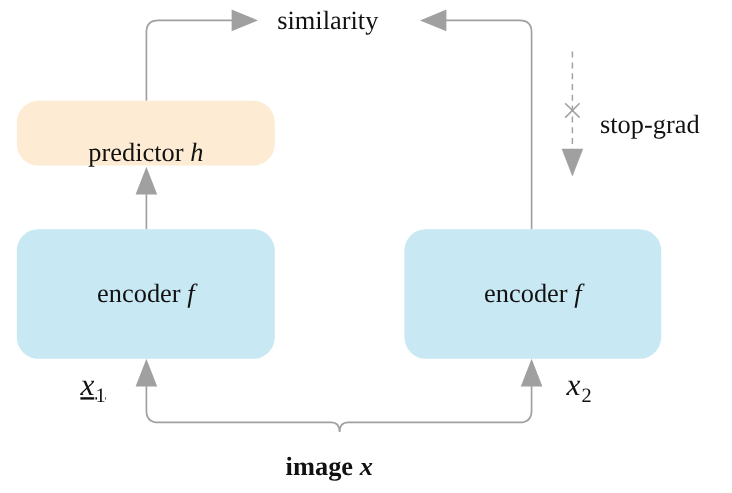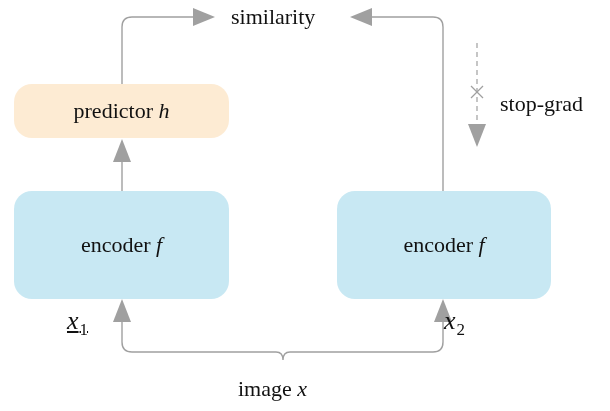--- a/index.html
+++ b/index.html
@@ -39,21 +39,21 @@
 
   <path d="M122,310 L122,342 Q122,352 132,352 L276,352 Q283,352 283,360 Q283,352 290,352 L433,352 Q443,352 443,342 L443,310" fill="none" stroke="#A0A0A0" stroke-width="1.4"></path>
   <path d="M113,322 L122,299 L131,322 z" fill="#A0A0A0"></path>
   <path d="M434,322 L443,299 L452,322 z" fill="#A0A0A0"></path>
 </svg>
 
 <div class="lbl" style="left:231px; top:6px;">
   <span>similarity</span>
 </div>
 
-<div class="box" style="left:14px; top:84px; width:215px; height:54px; background:#FDEBD3;">
+<div class="box" style="left:14px; top:84px; width:215px; height:54px; background:#FDEBD3;align-items:flex-end;">
   <span class="lbl" style="position:static;">
     <span>predictor</span>
     <span class="it">h</span>
   </span>
 </div>
 
 <div class="box" style="left:14px; top:191px; width:215px; height:108px; background:#C8E8F3;">
   <span class="lbl" style="position:static;">
     <span>encoder</span>
     <span class="it">f</span>
@@ -68,20 +68,20 @@
 </div>
 
 <div class="lbl" style="left:500px; top:93px;">
   <span>stop-grad</span>
 </div>
 
 <div class="lbl" style="left:67px; top:308px; font-size:26px;text-decoration:underline;">
   <span class="it">x</span><span class="sub">1</span>
 </div>
 
-<div class="lbl" style="left:444px; top:308px; font-size:26px;">
+<div class="lbl" style="left:472px; top:308px; font-size:26px;">
   <span class="it">x</span><span class="sub">2</span>
 </div>
 
-<div class="lbl" style="left:238px; top:378px;">
+<div class="lbl" style="left:238px; top:378px;font-weight:bold;">
   <span>image</span>
   <span class="it">x</span>
 </div>
 
 </body></html>

